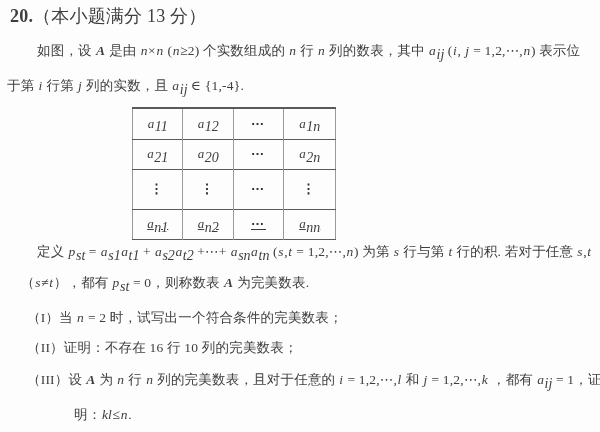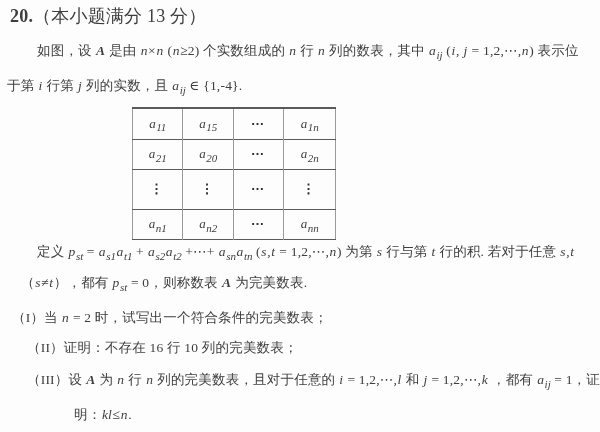--- a/index.html
+++ b/index.html
@@ -13,21 +13,21 @@
   }
   .line{
     position:absolute;white-space:nowrap;
     font-size:13.5px;line-height:19px;letter-spacing:0.2px;
   }
   .line.header{font-size:18px;}
   
   .r-b{font-weight:bold;}
   .r-m{font-style:italic;padding:0 0.5px;}
   .r-mb{font-style:italic;font-weight:bold;padding:0 0.5px;}
-  .r-s{font-style:italic;font-size:11px;position:relative;top:3.5px;letter-spacing:0;}
+  .r-s{font-style:italic;font-size:14px;position:relative;top:3.5px;letter-spacing:0;}
   .r-d{font-weight:bold;color:#2e2e35;letter-spacing:2px;}
   
   table.matrix{
     position:absolute;left:132px;top:107px;
     width:203px;height:131px;
     border-collapse:collapse;table-layout:fixed;
   }
   table.matrix{
     border-top:2px solid var(--line-dark);
     border-bottom:1.5px solid var(--line-dark);
@@ -43,21 +43,21 @@
   }
   table.matrix tr td:first-child{border-left:none;}
   table.matrix tr:first-child td{border-top:none;}
   table.matrix col:nth-child(1){width:50px;}
   table.matrix col:nth-child(2){width:51px;}
   table.matrix col:nth-child(3){width:50px;}
   table.matrix col:nth-child(4){width:52px;}
   table.matrix tr:nth-child(1){height:31px;}
   table.matrix tr:nth-child(2){height:30px;padding-left:32px;}
   table.matrix tr:nth-child(3){height:40px;}
-  table.matrix tr:nth-child(4){height:30px;}
+  table.matrix tr:nth-child(4){height:30px;text-decoration:underline;}
   table.matrix tr:nth-child(3) td .r-d{letter-spacing:2px;font-size:13px;}
 </style>
 </head>
 <body>
 
 <div class="line header" style="left:10px;top:7px"><span class="r-b">20.</span><span>（本小题满分 13 分）</span></div>
 
 <div class="line" style="left:37px;top:41px"><span>如图，设 </span><span class="r-mb">A</span><span> 是由 </span><span class="r-m">n</span><span>×</span><span class="r-m">n</span><span> (</span><span class="r-m">n</span><span>≥2) 个实数组成的 </span><span class="r-m">n</span><span> 行 </span><span class="r-m">n</span><span> 列的数表，其中 </span><span class="r-m">a</span><span class="r-s">ij</span><span> (</span><span class="r-m">i</span><span>, </span><span class="r-m">j</span><span> = 1,2,⋯,</span><span class="r-m">n</span><span>) 表示位</span></div>
 
 <div class="line" style="left:7px;top:76px"><span>于第 </span><span class="r-m">i</span><span> 行第 </span><span class="r-m">j</span><span> 列的实数，且 </span><span class="r-m">a</span><span class="r-s">ij</span><span> ∈ {1,-4}.</span></div>
@@ -65,21 +65,21 @@
 <table class="matrix">
   <colgroup>
       <col>
       <col>
       <col>
       <col>
     </colgroup>
   <tbody>
       <tr>
         <td><span class="r-m">a</span><span class="r-s">11</span></td>
-        <td><span class="r-m">a</span><span class="r-s">15</span></td>
+        <td><span class="r-m">a</span><span class="r-s">12</span></td>
         <td><span class="r-d">⋯</span></td>
         <td><span class="r-m">a</span><span class="r-s">1n</span></td>
       </tr>
       <tr>
         <td><span class="r-m">a</span><span class="r-s">21</span></td>
         <td><span class="r-m">a</span><span class="r-s">20</span></td>
         <td><span class="r-d">⋯</span></td>
         <td><span class="r-m">a</span><span class="r-s">2n</span></td>
       </tr>
       <tr>
@@ -94,19 +94,19 @@
         <td><span class="r-d">⋯</span></td>
         <td><span class="r-m">a</span><span class="r-s">nn</span></td>
       </tr>
     </tbody>
 </table>
 
 <div class="line" style="left:37px;top:242px"><span>定义 </span><span class="r-m">p</span><span class="r-s">st</span><span> = </span><span class="r-m">a</span><span class="r-s">s1</span><span class="r-m">a</span><span class="r-s">t1</span><span> + </span><span class="r-m">a</span><span class="r-s">s2</span><span class="r-m">a</span><span class="r-s">t2</span><span> +⋯+ </span><span class="r-m">a</span><span class="r-s">sn</span><span class="r-m">a</span><span class="r-s">tn</span><span> (</span><span class="r-m">s</span><span>,</span><span class="r-m">t</span><span> = 1,2,⋯,</span><span class="r-m">n</span><span>) 为第 </span><span class="r-m">s</span><span> 行与第 </span><span class="r-m">t</span><span> 行的积. 若对于任意 </span><span class="r-m">s</span><span>,</span><span class="r-m">t</span></div>
 
 <div class="line" style="left:21px;top:273px"><span>（</span><span class="r-m">s</span><span>≠</span><span class="r-m">t</span><span>），都有 </span><span class="r-m">p</span><span class="r-s">st</span><span> = 0，则称数表 </span><span class="r-mb">A</span><span> 为完美数表.</span></div>
 
-<div class="line" style="left:12px;top:308px"><span>（I）当 </span><span class="r-m">n</span><span> = 2 时，试写出一个符合条件的完美数表；</span></div>
+<div class="line" style="left:27px;top:308px"><span>（I）当 </span><span class="r-m">n</span><span> = 2 时，试写出一个符合条件的完美数表；</span></div>
 
 <div class="line" style="left:27px;top:338px"><span>（II）证明：不存在 16 行 10 列的完美数表；</span></div>
 
 <div class="line" style="left:27px;top:370px"><span>（III）设 </span><span class="r-mb">A</span><span> 为 </span><span class="r-m">n</span><span> 行 </span><span class="r-m">n</span><span> 列的完美数表，且对于任意的 </span><span class="r-m">i</span><span> = 1,2,⋯,</span><span class="r-m">l</span><span> 和 </span><span class="r-m">j</span><span> = 1,2,⋯,</span><span class="r-m">k</span><span> ，都有 </span><span class="r-m">a</span><span class="r-s">ij</span><span> = 1，证</span></div>
 
 <div class="line" style="left:74px;top:405px"><span>明：</span><span class="r-m">kl</span><span>≤</span><span class="r-m">n</span><span>.</span></div>
 
 </body></html>

